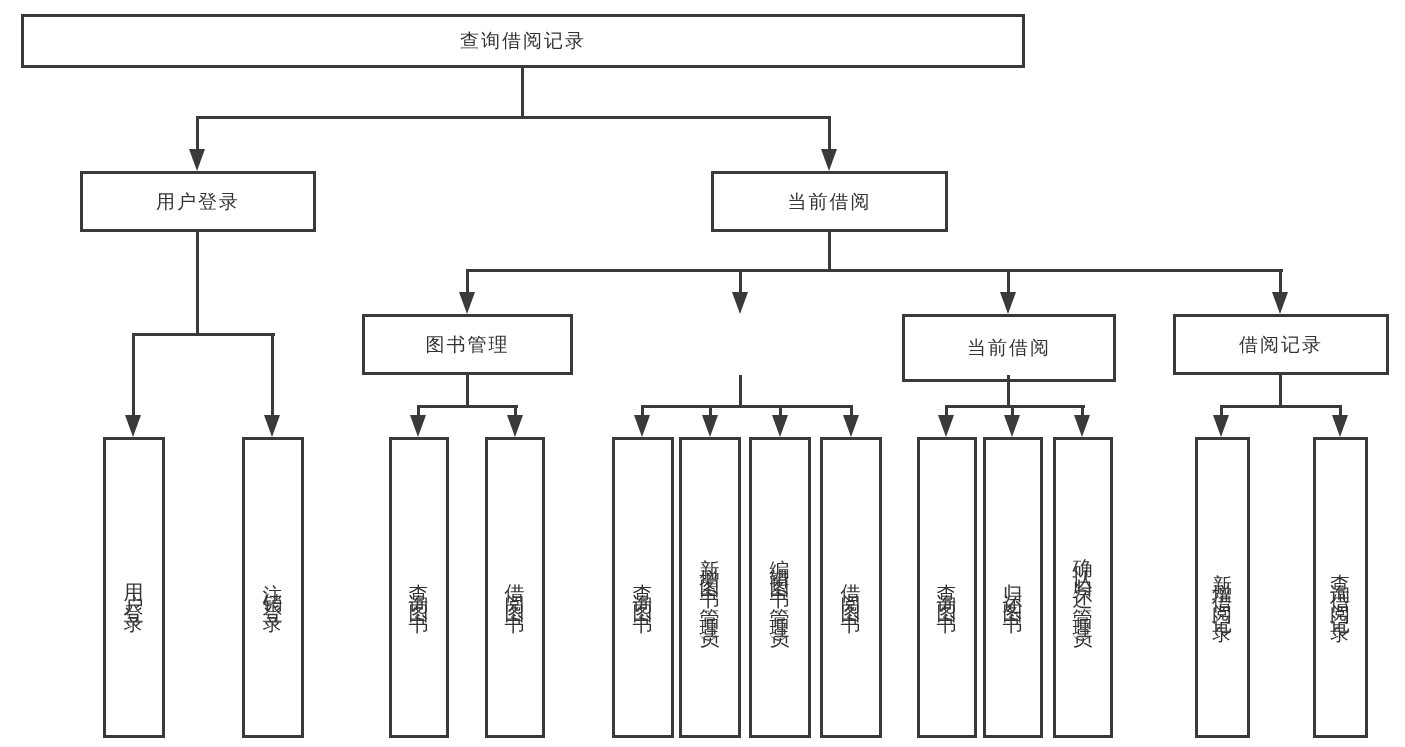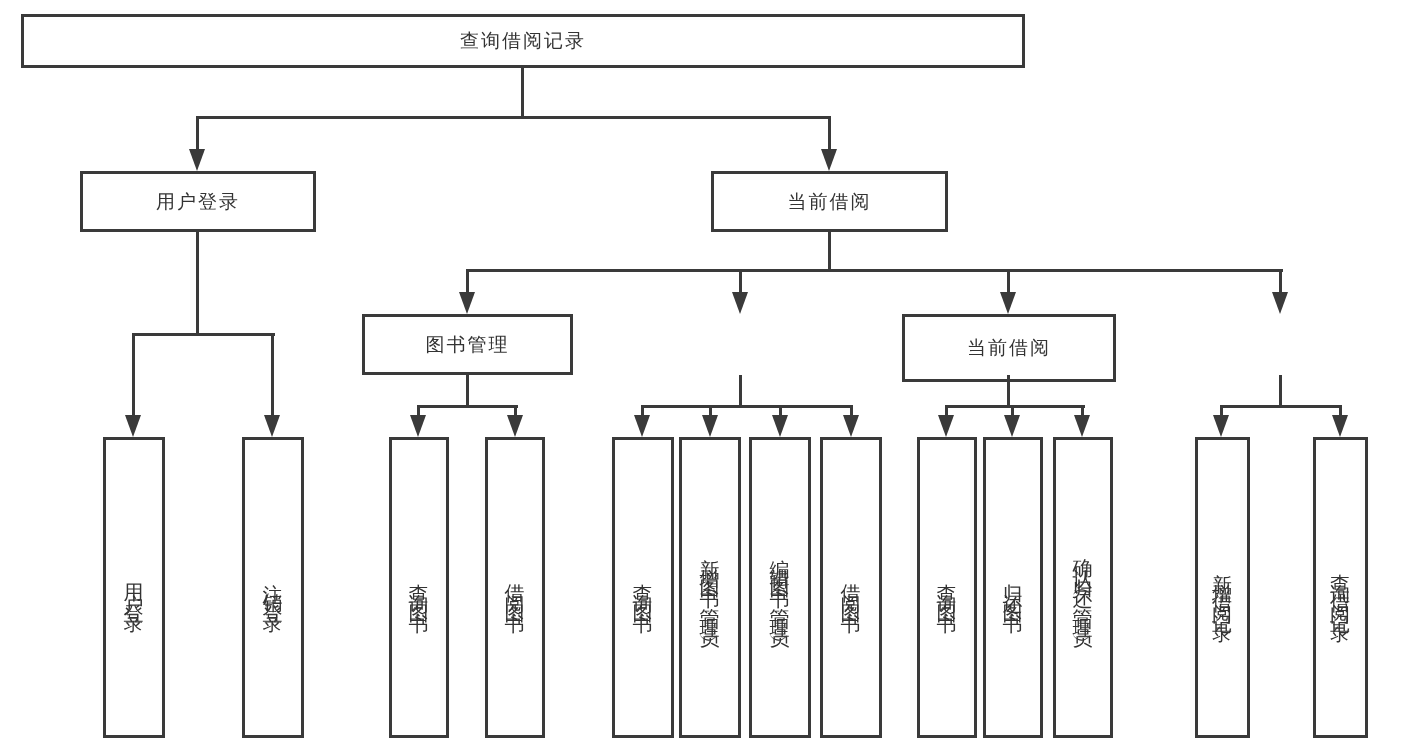--- a/index.html
+++ b/index.html
@@ -68,20 +68,23 @@
   </div>
   <div class="box hbox" style="left:711px; top:171px; width:237px; height:61px;">
     <span>当前借阅</span>
   </div>
 
   <div class="box hbox" style="left:362px; top:314px; width:211px; height:61px;">
     <span>图书管理</span>
   </div>
   <div class="box hbox" style="left:902px; top:314px; width:214px; height:68px;font-family:Liberation Serif, serif;">
     <span>当前借阅</span>
+  </div>
+  <div class="box hbox" style="left:1173px; top:314px; width:216px; height:61px;">
+    <span>借阅记录</span>
   </div>
 
   <div class="box vbox" style="left:103px; top:437px; width:62px; height:301px;">
     <span>用户登录</span>
   </div>
   <div class="box vbox" style="left:242px; top:437px; width:62px; height:301px;">
     <span>注销登录</span>
   </div>
 
   <div class="box vbox" style="left:389px; top:437px; width:60px; height:301px;">

